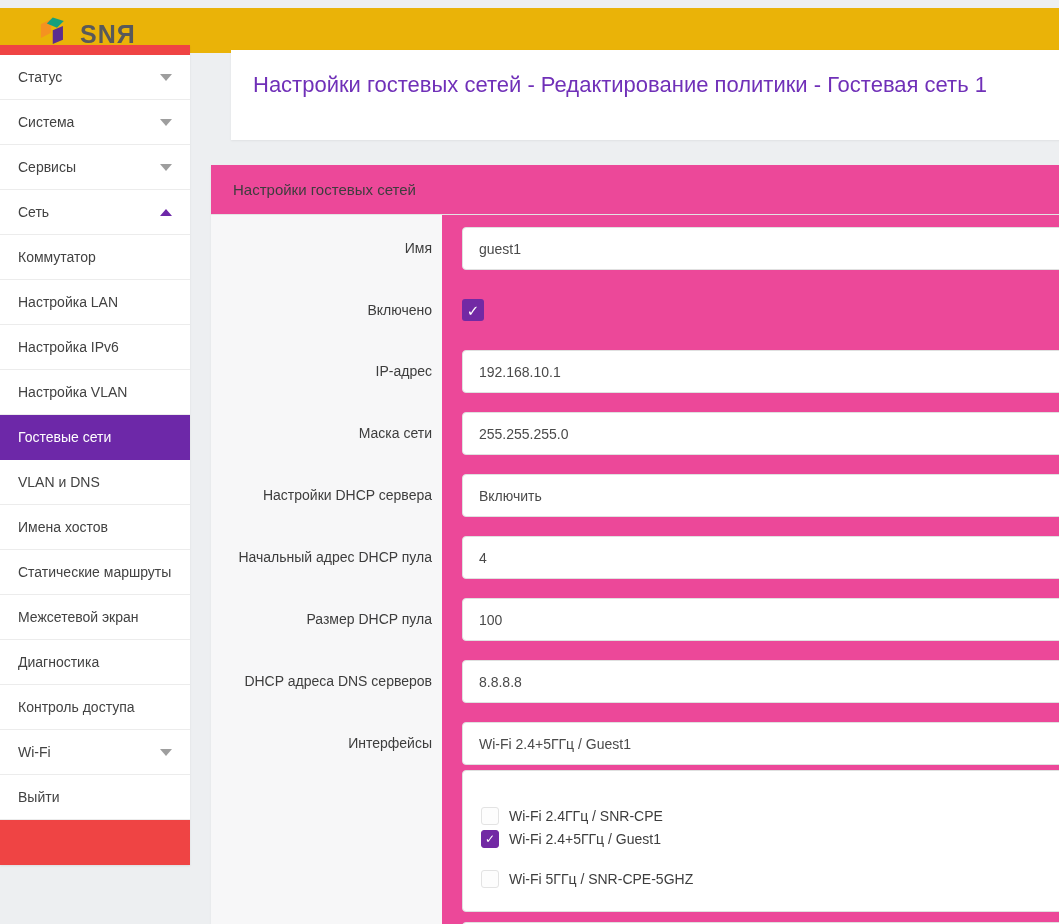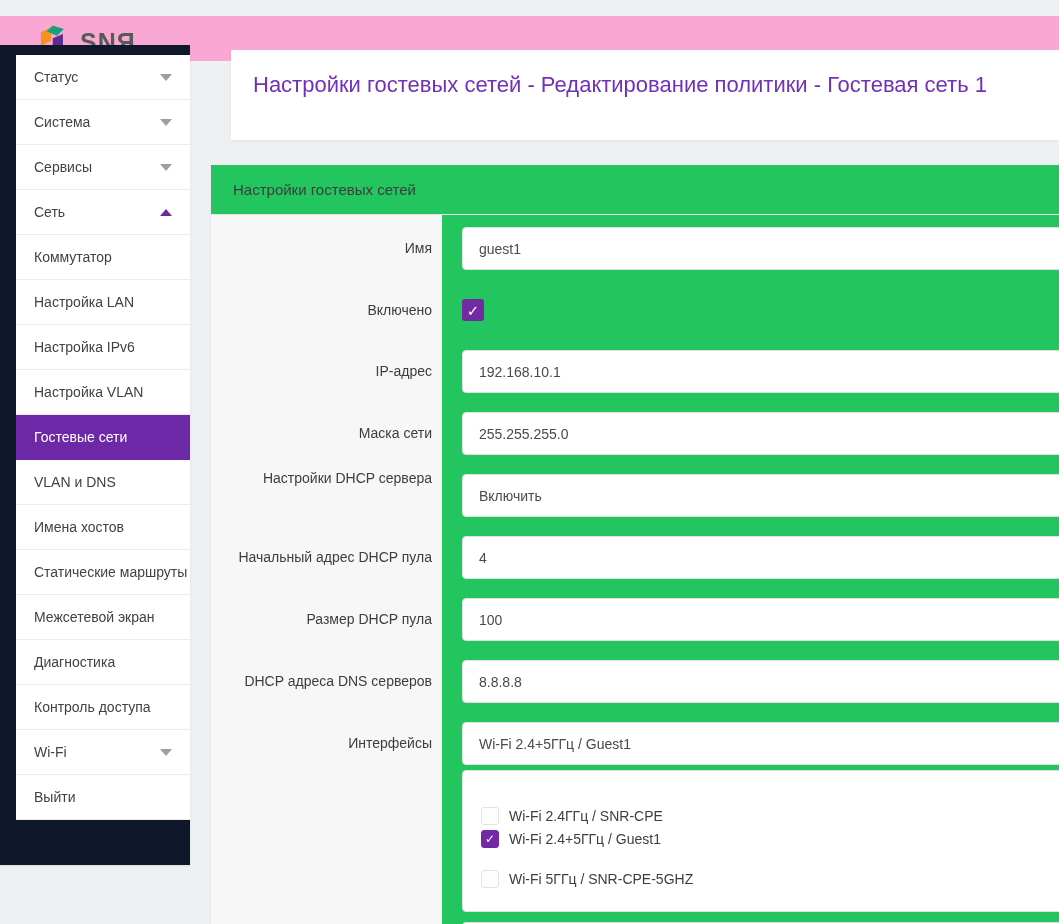--- a/index.html
+++ b/index.html
@@ -1,48 +1,48 @@
 <!DOCTYPE html>
 <html><head>
 <meta charset="utf-8">
 <style>
   * { margin:0; padding:0; box-sizing:border-box; }
   html,body { width:1059px; height:924px; overflow:hidden;
     font-family:"Liberation Sans","DejaVu Sans",sans-serif; background:#edeff1; }
 
   
-  .topbar { position:absolute; left:0; top:16px; width:1059px; height:45px;
-    background:#f9a8d4;text-align:right; }
+  .topbar { position:absolute; left:0; top:8px; width:1059px; height:45px;
+    background:#eab308;text-align:right; }
   .logo { position:absolute; left:40px; top:7px; display:flex; align-items:center; gap:6px; }
   .logo-text { font-size:25px; font-weight:bold; color:#58595b; letter-spacing:1px; }
 
   
   .sidebar { position:absolute; left:0; top:45px; width:190px; height:820px;
-    background:#0f172a; box-shadow:0 1px 2px rgba(0,0,0,.08); padding-top:10px;padding-left:16px; }
+    background:#ef4444; box-shadow:0 1px 2px rgba(0,0,0,.08); padding-top:10px; }
   .side-item { position:relative; height:45px; display:flex; align-items:center;
     padding-left:18px; font-size:14px; color:#424242; border-bottom:1px solid #ececec;
     cursor:pointer; background:#fff; }
   .side-item.active { background:#6d28a8; color:#ffffff; border-bottom-color:#6d28a8; }
   .chev { position:absolute; right:18px; width:0; height:0; }
   .chev.down { border-left:6px solid transparent; border-right:6px solid transparent;
     border-top:7px solid #9e9e9e; }
   .chev.up { border-left:6px solid transparent; border-right:6px solid transparent;
     border-bottom:7px solid #6d28a8; }
 
   
   .title-card { position:absolute; left:211px; top:50px; width:848px; height:90px;
     background:#ffffff; box-shadow:0 1px 2px rgba(0,0,0,.06);margin-left:20px; }
   .page-title { position:absolute; left:22px; top:22px; font-size:22px; color:#7030b8;
     white-space:nowrap; }
   .page-subtitle { position:absolute; left:22px; top:58px; font-size:13px; color:#9e9e9e;
     white-space:nowrap; }
 
   
   .form-card { position:absolute; left:211px; top:165px; width:848px; height:759px;
-    background:#22c55e; box-shadow:0 1px 2px rgba(0,0,0,.06); }
+    background:#ec4899; box-shadow:0 1px 2px rgba(0,0,0,.06); }
   .card-header { position:absolute; left:0; top:0; right:0; height:50px;
     border-bottom:1px solid #e3e3e3; display:flex; align-items:center; padding-left:22px;
     font-size:15px; color:#3d3d3d; }
   .form-body { position:absolute; left:0; top:50px; right:0; bottom:0; }
   .label-col { position:absolute; left:0; top:0; width:231px; bottom:0; background:#f7f7f8; }
   .f-label { position:absolute; left:0; width:221px; text-align:right; font-size:14px;
     color:#3d3d3d; line-height:17px; }
   .f-input { position:absolute; left:251px; right:-10px; height:43px;
     border:1px solid #e0e0e0; border-radius:4px; background:#fff; display:flex;
     align-items:center; padding-left:16px; font-size:14px; color:#4a4a4a; }
@@ -57,21 +57,21 @@
     background:#fdfdfd; flex:0 0 auto; }
   .opt-box.checked { background:#7229a4; border-color:#7229a4; display:flex;
     align-items:center; justify-content:center; }
   .opt-box.checked::after { content:"✓"; color:#fff; font-size:12px; line-height:1; }
   .opt-label { font-size:14px; color:#3d3d3d; line-height:18px; }
   .next-sliver { position:absolute; left:251px; right:-10px; top:707px; height:43px;
     border:1px solid #e0e0e0; border-radius:4px; background:#fff; }
 
   
   .lab-r0{top:25px;} .lab-r1{top:87px;} .lab-r2{top:148px;} .lab-r3{top:210px;}
-  .lab-r4{top:255px;} .lab-r5{top:334px;} .lab-r6{top:396px;} .lab-r7{top:458px;}
+  .lab-r4{top:272px;} .lab-r5{top:334px;} .lab-r6{top:396px;} .lab-r7{top:458px;}
   .lab-r8{top:520px;}
   .in-r0{top:12px;} .in-r2{top:135px;} .in-r3{top:197px;} .in-r4{top:259px;}
   .in-r5{top:321px;} .in-r6{top:383px;} .in-r7{top:445px;} .in-r8{top:507px;}
   .cb-r1{top:84px; left:251px;}
   .opt-0{top:36px;} .opt-1{top:59px;} .opt-2{top:99px;}
 </style>
 </head>
 <body>
 
 <div class="topbar">

